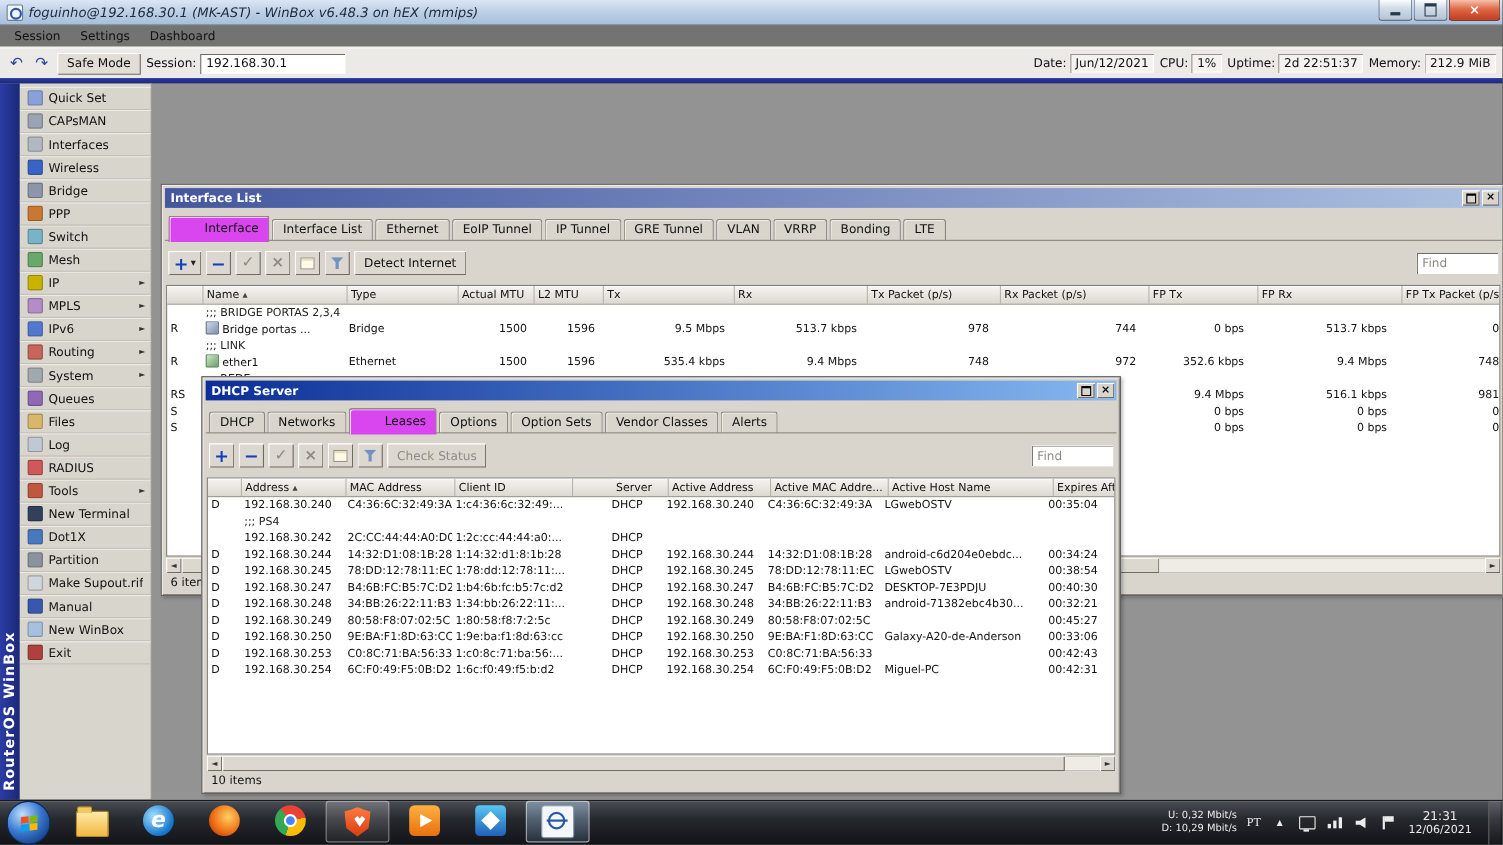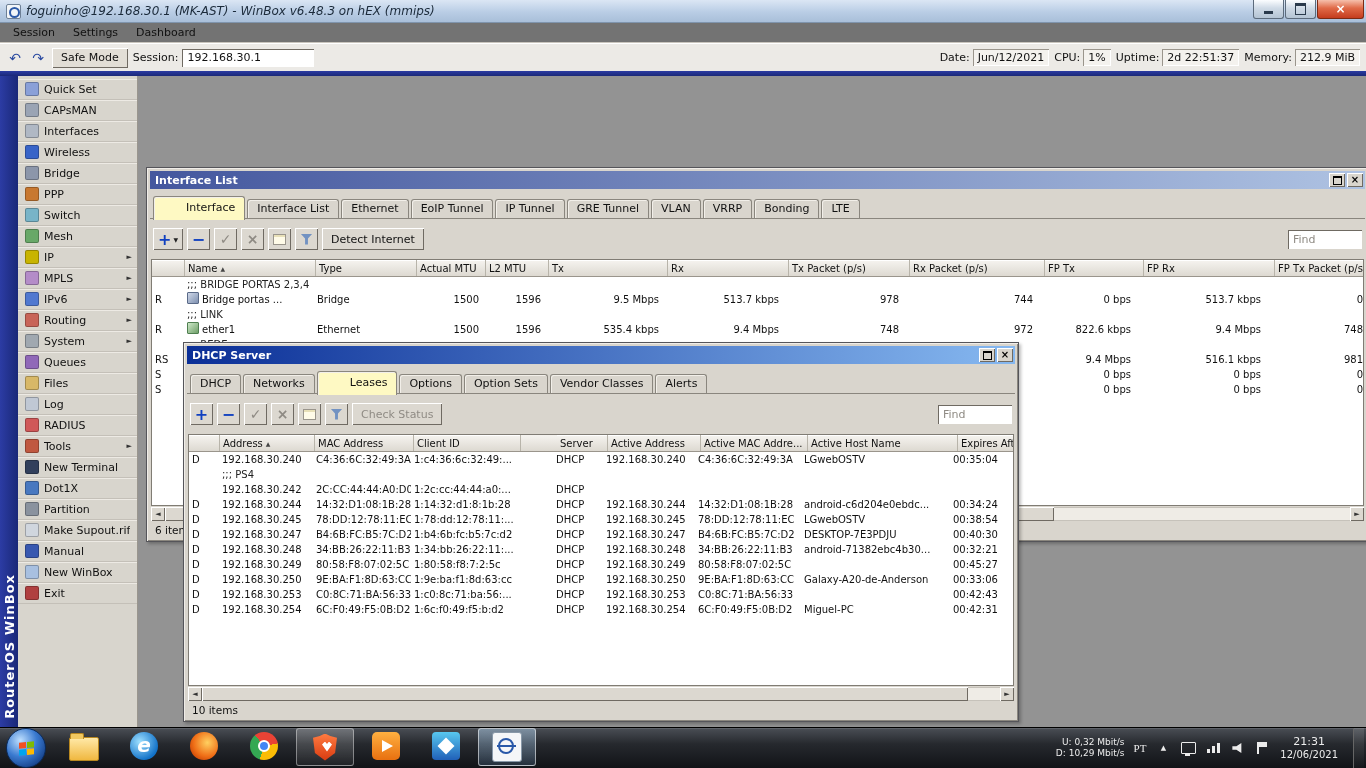--- a/index.html
+++ b/index.html
@@ -47,21 +47,21 @@
   .wt{height:18px;flex:0 0 18px;display:flex;align-items:center;color:#fff;font-weight:bold;padding:0 2px 0 5px;}
   .win.active .wt{background:linear-gradient(90deg,#0b2f97,#86b8f0);}
   .win.inactive .wt{background:linear-gradient(90deg,#44579e,#aec2e2);}
   .twbtn{width:16px;height:14px;margin-left:2px;background:#d9d5cd;box-shadow:inset 1px 1px 0 #fff,inset -1px -1px 0 #6f6a62;display:flex;align-items:center;justify-content:center;color:#000;font-weight:normal;}
   .g-rest{width:7px;height:6px;border:1px solid #000;border-top-width:2px;}
   .g-cx{font-size:10px;line-height:1;font-weight:bold;}
 
   .tabs{display:flex;align-items:flex-end;padding:4px 3px 0;position:relative;flex:0 0 26px;}
   .tabs::after{content:"";position:absolute;left:0;right:0;bottom:0;height:1px;background:#8a867e;}
   .tab{position:relative;height:19px;line-height:18px;padding:0 9px;background:#d9d5cd;border:1px solid #8a867e;border-bottom:none;border-radius:3px 3px 0 0;margin-right:2px;box-shadow:inset 1px 1px 0 #f2efe9;white-space:nowrap;}
-  .tab.active{height:23px;line-height:22px;z-index:2;margin-bottom:-1px;background:#fef9c3;padding-left:32px;}
+  .tab.active{height:23px;line-height:22px;z-index:2;margin-bottom:-1px;background:#d946ef;padding-left:32px;}
 
   .wtb{display:flex;align-items:center;gap:4px;padding:5px 3px;flex:0 0 30px;}
   .ib{min-width:23px;height:22px;background:#dcd8d0;box-shadow:inset 1px 1px 0 #fff,inset -1px -1px 0 #6f6a62;display:flex;align-items:center;justify-content:center;font-size:14px;}
   .ib.wide{padding:0 9px;font-size:11px;}
   .plus{color:#1040c0;font-weight:bold;font-size:16px;}
   .ddm{font-size:6px;color:#222;margin-left:2px;}
   .minus{color:#1040c0;font-weight:bold;font-size:16px;}
   .gray{color:#8f8b84;font-weight:bold;}
   .dis{color:#8f8b84;}
   .cmt-ico{width:11px;height:9px;background:#fffbe8;border:1px solid #9a958c;box-shadow:inset 0 2px 0 #e8e0b8;}
@@ -427,21 +427,21 @@
               <div class="trow">
                 <span class="c if-f">R</span>
                 <span class="c if-name"><i class="ricon" data-icon="ethernet"></i><span>ether1</span></span>
                 <span class="c if-type">Ethernet</span>
                 <span class="c n if-amtu">1500</span>
                 <span class="c n if-l2">1596</span>
                 <span class="c n if-tx">535.4 kbps</span>
                 <span class="c n if-rx">9.4 Mbps</span>
                 <span class="c n if-txp">748</span>
                 <span class="c n if-rxp">972</span>
-                <span class="c n if-fptx">822.6 kbps</span>
+                <span class="c n if-fptx">352.6 kbps</span>
                 <span class="c n if-fprx">9.4 Mbps</span>
                 <span class="c n if-fptxp">748</span>
 
               </div>
 
               <div class="trow" data-kind="comment">
                 <span class="c if-f"></span>
                 <span class="c if-name"><span>;;; REDE</span></span>
                 <span class="c if-type"></span>
                 <span class="c n if-amtu"></span>

